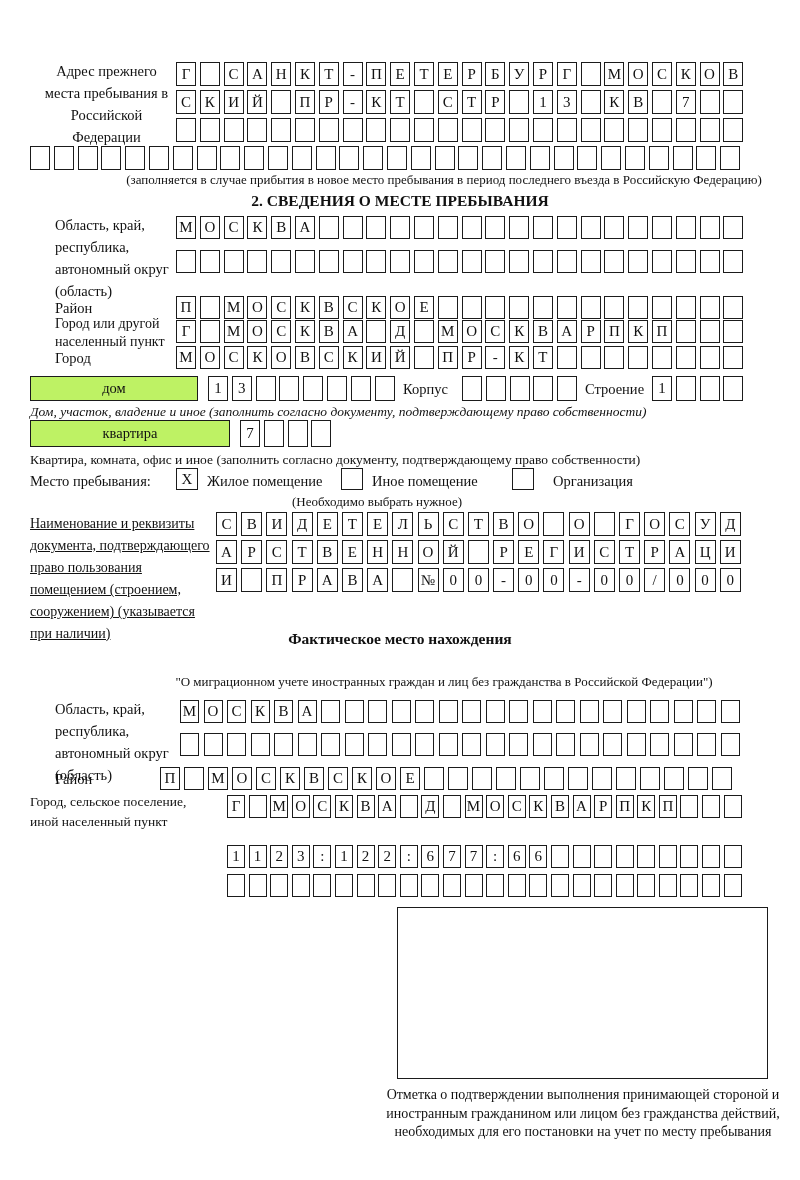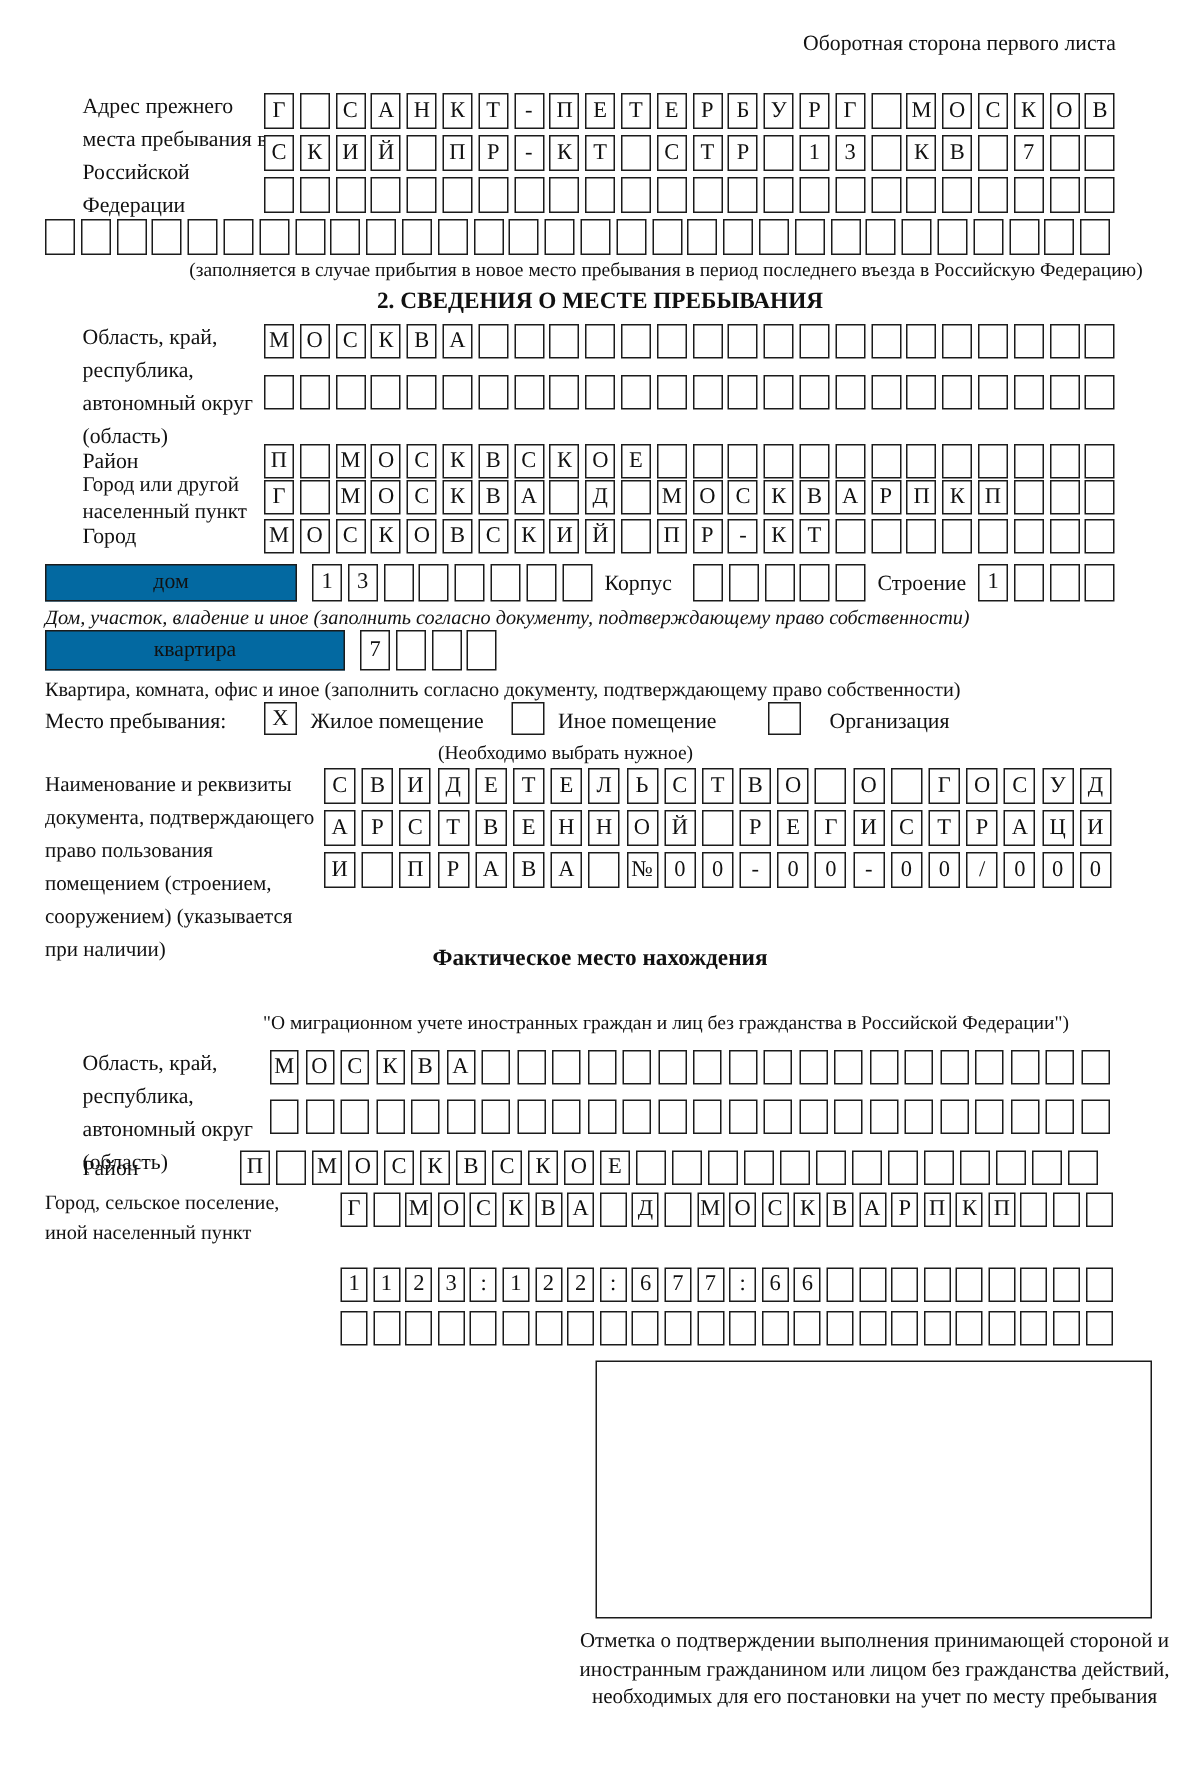--- a/index.html
+++ b/index.html
@@ -23,39 +23,38 @@
   .h24 .cell{height:24px;}
   .h25 .cell{height:25px;}
   .h27 .cell{height:27px;}
   .g24 .cell{width:20px;margin-right:3.8px;}
   .g21 .cell{width:21px;margin-right:4.2px;}
   .g24b .cell{width:19px;margin-right:4.5px;}
   .g24c .cell{width:20px;margin-right:4px;}
   .g24d .cell{width:18px;margin-right:3.6px;}
   .wide-box{
     position:absolute;box-sizing:border-box;border:1.7px solid #1b1b1b;
-    display:flex;align-items:center;justify-content:center;font-size:14.5px;background:#0369a1;font-family:Liberation Serif, serif;
+    display:flex;align-items:center;justify-content:center;font-size:14.5px;background:#bef264;font-family:Liberation Serif, serif;
   }
   .checkbox{
     position:absolute;box-sizing:border-box;width:22px;height:22px;
     border:1.7px solid #1b1b1b;display:flex;align-items:center;justify-content:center;
     font-size:15px;background:#fff;
   }
   .mark-box{
     position:absolute;box-sizing:border-box;border:1.8px solid #1b1b1b;background:#fff;
   }
 </style>
 </head>
 <body>
 
 <div class="page">
 
-  <div class="abs lbl" style="top:18px;right:56px;">Оборотная сторона первого листа</div>
-
-  <div class="abs lbl" style="top:60px;left:55px;width:135px;">Адрес прежнего места пребывания в Российской Федерации</div>
+
+  <div class="abs lbl" style="top:60px;left:39px;width:135px;text-align:center;">Адрес прежнего места пребывания в Российской Федерации</div>
   <div class="grid g24 h24" style="top:62px;left:176px;">
       <span class="cell">Г</span>
       <span class="cell"></span>
       <span class="cell">С</span>
       <span class="cell">А</span>
       <span class="cell">Н</span>
       <span class="cell">К</span>
       <span class="cell">Т</span>
       <span class="cell">-</span>
       <span class="cell">П</span>
@@ -340,21 +339,21 @@
 
   <div class="abs lbl" style="top:470px;left:30px;">Место пребывания:</div>
   <div class="checkbox" style="top:468px;left:176px;">X</div>
   <div class="abs lbl" style="top:470px;left:207px;">Жилое помещение</div>
   <div class="checkbox" style="top:468px;left:341px;"></div>
   <div class="abs lbl" style="top:470px;left:372px;">Иное помещение</div>
   <div class="checkbox" style="top:468px;left:512px;"></div>
   <div class="abs lbl" style="top:470px;left:553px;">Организация</div>
   <div class="abs cap" style="top:494px;left:248px;">(Необходимо выбрать нужное)</div>
 
-  <div class="abs" style="top:513px;left:30px;width:186px;font-size:14px;line-height:22px;">Наименование и реквизиты документа, подтверждающего право пользования помещением (строением, сооружением) (указывается при наличии)</div>
+  <div class="abs" style="top:513px;left:30px;width:186px;font-size:14px;line-height:22px;text-decoration:underline;">Наименование и реквизиты документа, подтверждающего право пользования помещением (строением, сооружением) (указывается при наличии)</div>
   <div class="grid g21 h24" style="top:512px;left:216px;">
       <span class="cell">С</span>
       <span class="cell">В</span>
       <span class="cell">И</span>
       <span class="cell">Д</span>
       <span class="cell">Е</span>
       <span class="cell">Т</span>
       <span class="cell">Е</span>
       <span class="cell">Л</span>
       <span class="cell">Ь</span>

